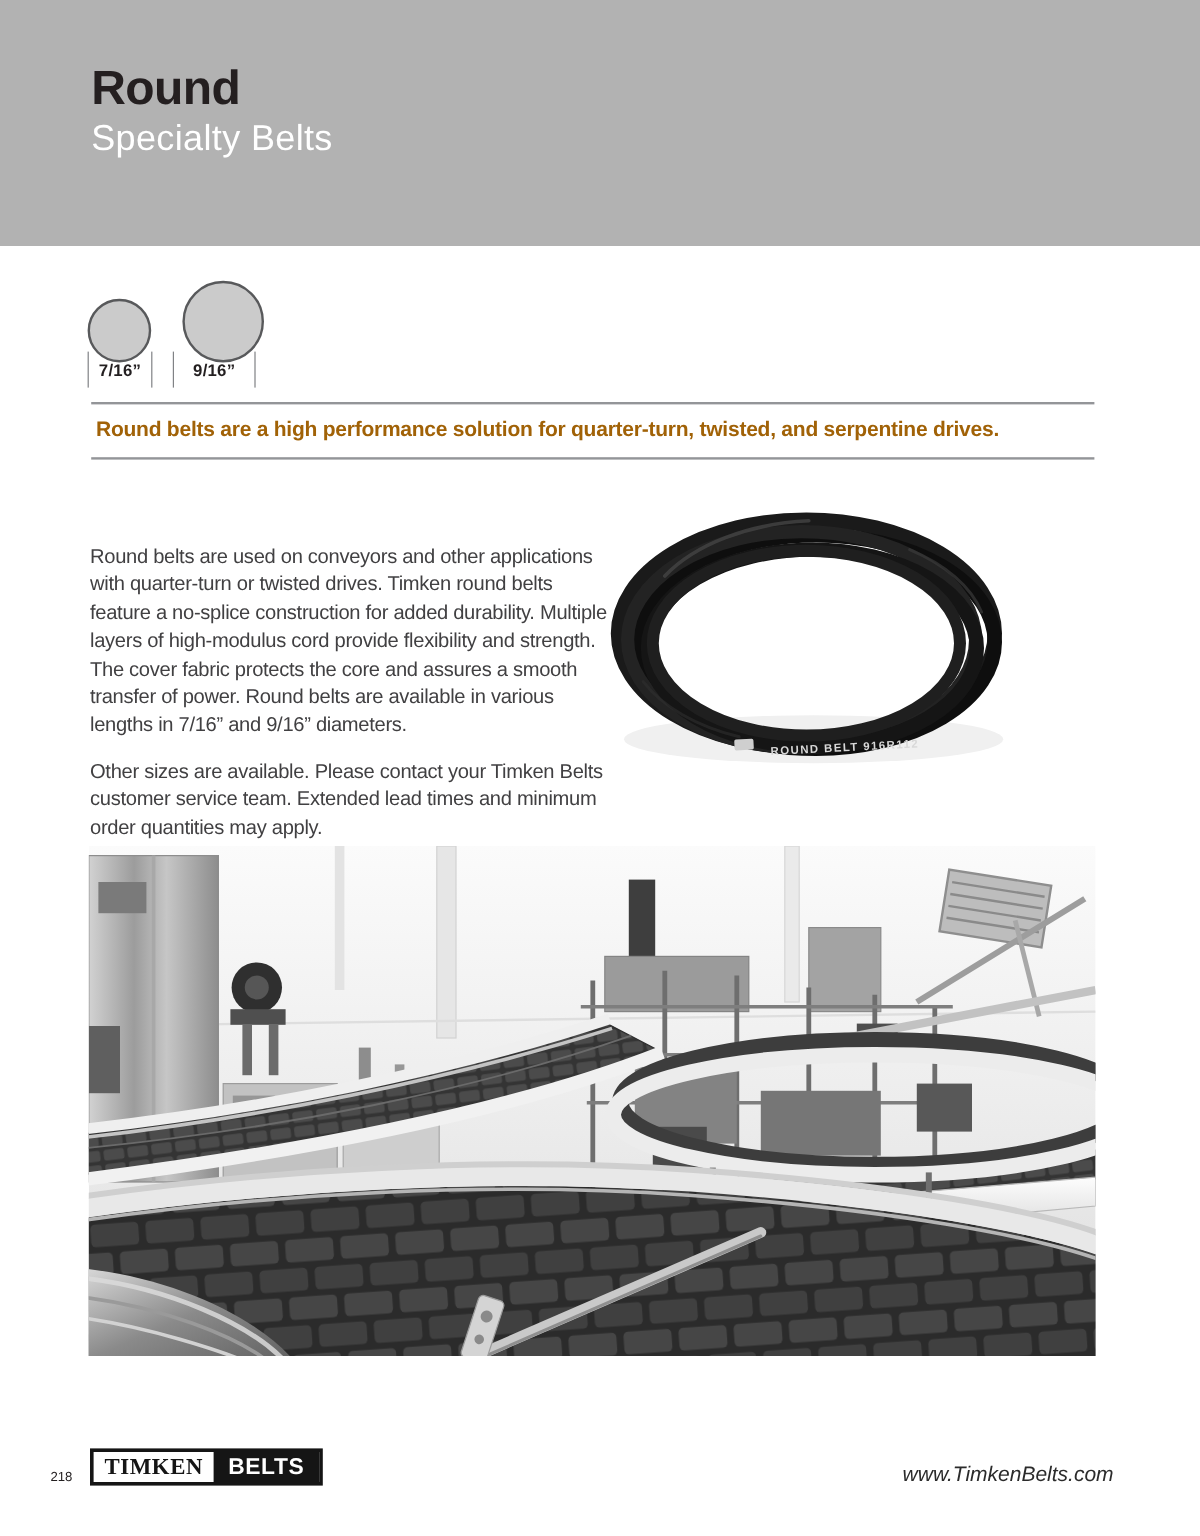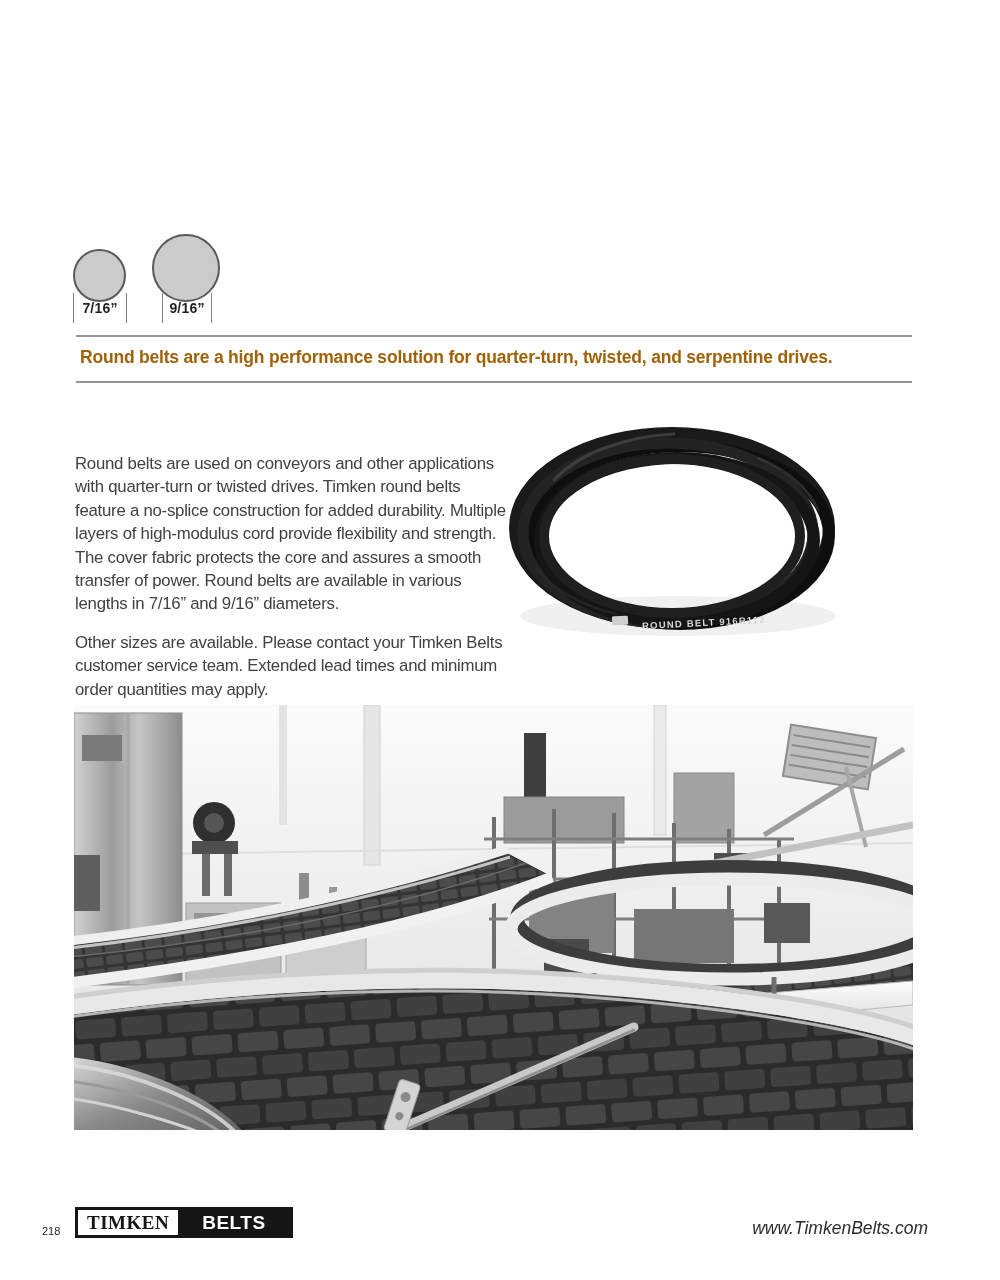--- a/index.html
+++ b/index.html
@@ -20,21 +20,21 @@
   
   .circle{position:absolute;border-radius:50%;background:#cbcbcb;border:2px solid #58595b;box-sizing:border-box;}
   .circle.small{left:73px;top:249px;width:53px;height:53px;}
   .circle.large{left:152px;top:234px;width:68px;height:68px;}
   .bracket{
     position:absolute;top:293px;height:30px;box-sizing:border-box;
     border-left:1.5px solid #808285;border-right:1.5px solid #808285;
     display:flex;align-items:center;justify-content:center;
   }
   .bracket.small{left:73px;width:54px;}
-  .bracket.large{left:162px;width:50px;}
+  .bracket.large{left:144px;width:69px;}
   .bracket span{font-size:14px;font-weight:700;color:#231f20;letter-spacing:0.2px;}
   
   .rule{position:absolute;left:76px;width:836px;height:2px;background:#939598;}
   .rule.r1{top:335px;}
   .rule.r2{top:381px;}
   .tagline{
     position:absolute;left:80px;top:347px;width:828px;margin:0;
     font-size:17.5px;font-weight:bold;color:#a16207;letter-spacing:-0.2px;
   }
   
@@ -49,33 +49,37 @@
   .pagenum{position:absolute;left:42px;top:1225px;font-size:11px;color:#231f20;}
   .logo{
     position:absolute;left:75px;top:1207px;height:31px;display:flex;box-sizing:border-box;
     border:3px solid #151515;background:#ffffff;
   }
   .logo-left{
     display:flex;align-items:center;padding:12px 9px;
     font-family:"Liberation Serif",serif;font-weight:bold;font-size:19px;color:#151515;letter-spacing:0.5px;
   }
   .logo-right{
-    display:flex;align-items:center;padding:0 24px;background:#151515;color:#ffffff;
+    display:flex;align-items:center;padding:0 12px;background:#151515;color:#ffffff;
     font-family:"Liberation Sans",sans-serif;font-weight:bold;font-size:19px;letter-spacing:0.5px;
   }
   .website{
     position:absolute;right:72px;top:1218px;
     font-size:17.5px;font-style:italic;color:#2b2b2b;
   }
 </style>
 </head>
 <body>
 
 <div class="page">
 
+  <header class="banner">
+    <h1>Round</h1>
+    <h2>Specialty Belts</h2>
+  </header>
 
   <section>
     <div class="circle small"></div>
     <div class="circle large"></div>
     <div class="bracket small">
       <span>7/16”</span>
     </div>
     <div class="bracket large">
       <span>9/16”</span>
     </div>

